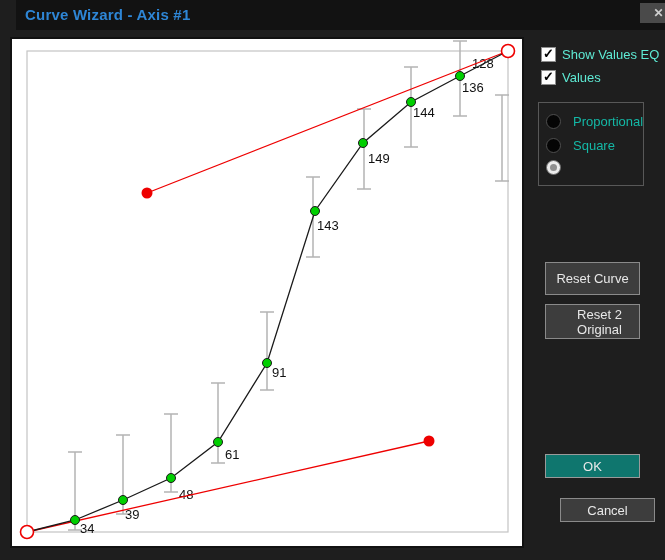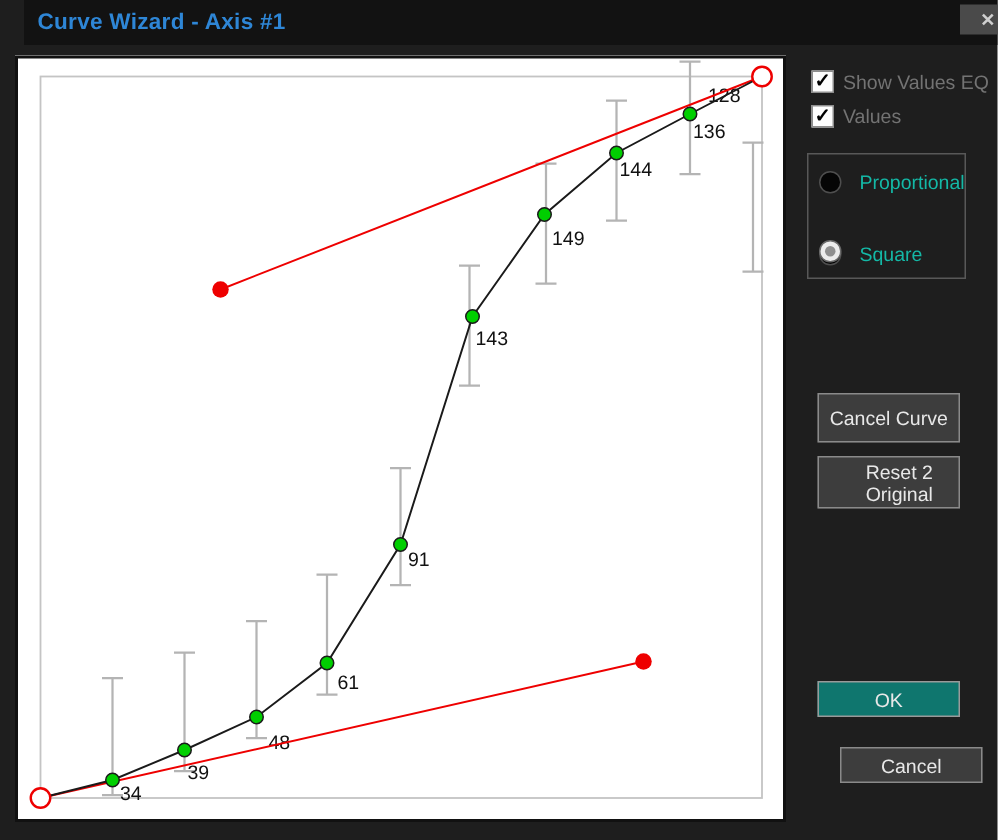--- a/index.html
+++ b/index.html
@@ -32,28 +32,28 @@
   
   .check-row{position:absolute;left:541px;display:flex;align-items:center;gap:6px;}
   .check-row.r1{top:47px;}
   .check-row.r2{top:70px;}
   .cb{
     width:13px;height:13px;background:#fdfdfd;border:1px solid #8d8d8d;
     display:inline-flex;align-items:center;justify-content:center;
     font-size:13px;font-weight:bold;color:#000;line-height:13px;
   }
   .cb .mark{margin-top:-2px;}
-  .lbl{font-size:13px;color:#737373;}
+  .lbl{font-size:13px;color:#5eead4;}
   .groupbox{
     position:absolute;left:538px;top:102px;width:104px;height:82px;
     border:1px solid #585858;
   }
   .radio-row{position:absolute;left:546px;display:flex;align-items:center;gap:8px;}
   .radio-row.r1{top:112px;}
-  .radio-row.r2{top:136px;margin-top:24px;}
+  .radio-row.r2{top:136px;}
   .radio-row.r3{top:160px;}
   .radio{
     width:13px;height:13px;border-radius:50%;
     background:#050505;border:1px solid #4e4e4e;position:relative;flex:none;
   }
   .radio.selected{background:#ececec;border-color:#6a6a6a;}
   .radio.selected::after{
     content:"";position:absolute;left:3px;top:3px;width:7px;height:7px;
     border-radius:50%;background:#8f8f8f;
   }
@@ -140,16 +140,16 @@
   <span class="r-label">Proportional</span>
 </label>
 <label class="radio-row r2">
   <span class="radio"></span>
   <span class="r-label">Square</span>
 </label>
 <label class="radio-row r3">
   <span class="radio selected"></span>
 </label>
 
-<button class="btn btn-reset-curve">Cancel Curve</button>
+<button class="btn btn-reset-curve">Reset Curve</button>
 <button class="btn btn-reset-original">Reset 2 Original</button>
 <button class="btn btn-ok">OK</button>
 <button class="btn btn-cancel">Cancel</button>
 
 </body></html>

